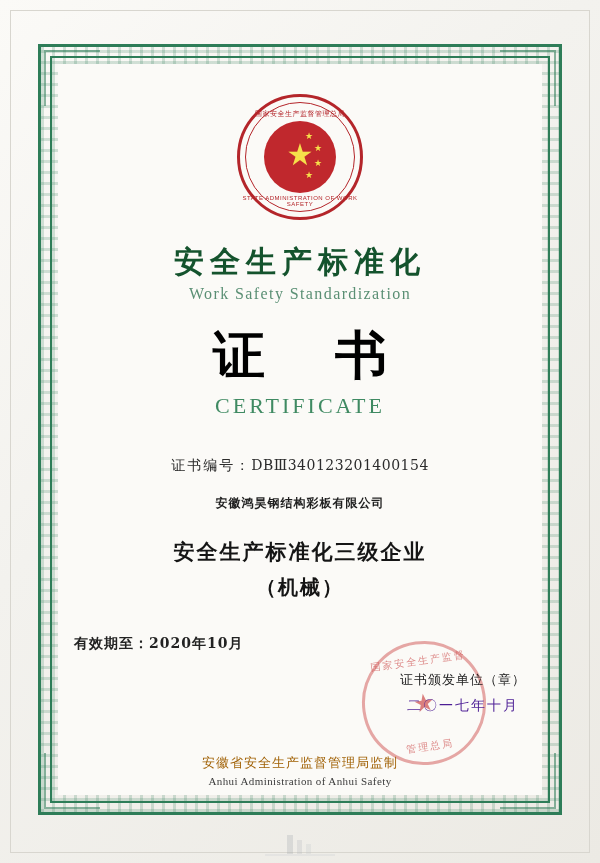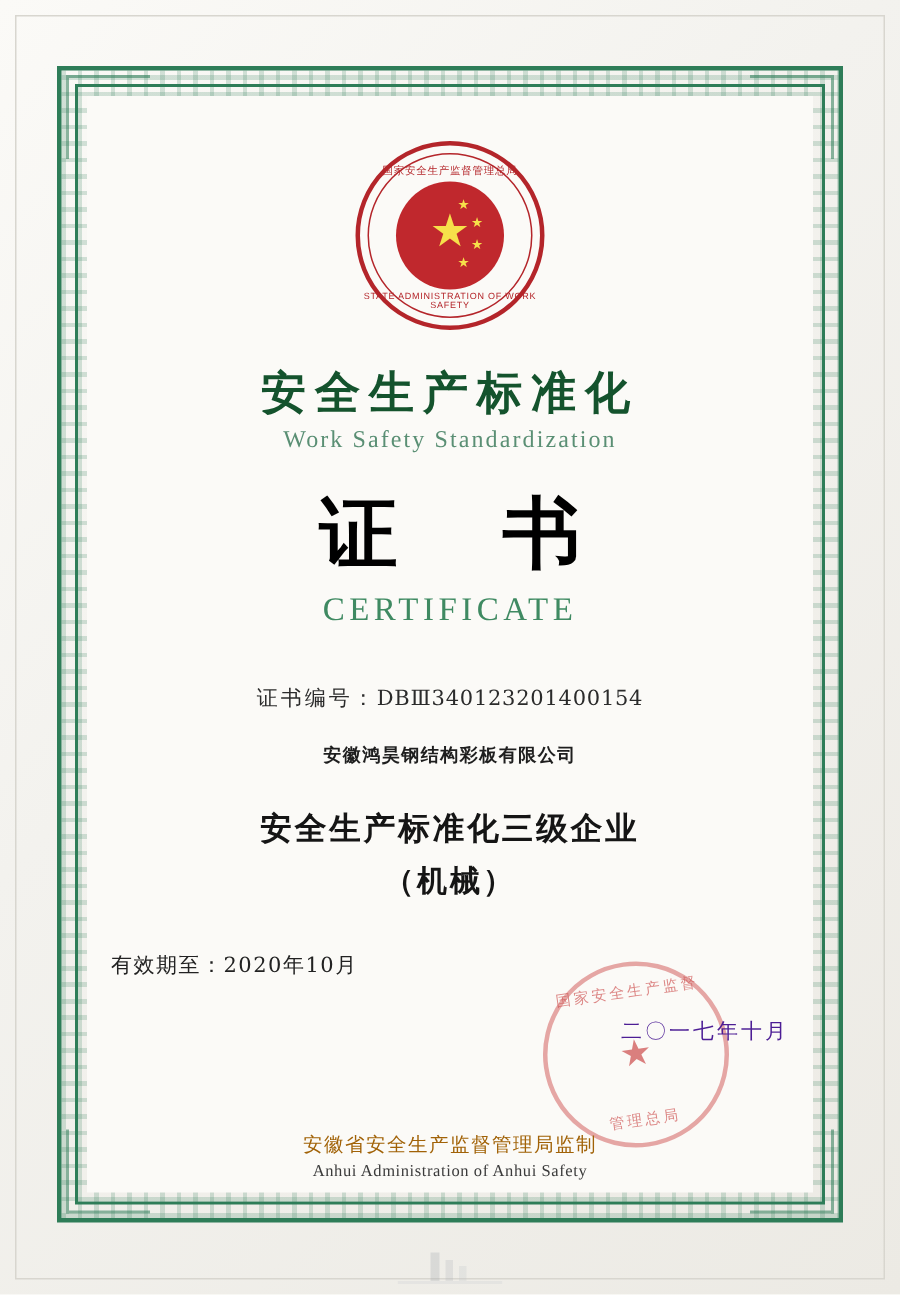--- a/index.html
+++ b/index.html
@@ -237,20 +237,21 @@
     height: 96px;
   }
   .validity {
     position: absolute;
     left: 4px;
     top: 0;
     font-size: 14px;
     color: #222;
     letter-spacing: 1px;
     font-family: "DejaVu Serif", "Liberation Serif", serif;
+    font-weight: bold;
   }
   .issuer-block {
     position: absolute;
     right: 4px;
     top: 36px;
     text-align: center;
     font-family: "DejaVu Serif", "Liberation Serif", serif;
   }
   .issuer-line {
     font-size: 13px;
@@ -385,20 +386,21 @@
         <span>有效期至：</span><span>2020年10月</span>
       </div>
 
       <div class="seal">
         <div class="seal-text top">国家安全生产监督</div>
         <div class="seal-inner">★</div>
         <div class="seal-text bottom">管理总局</div>
       </div>
 
       <div class="issuer-block">
+        <div class="issuer-line">证书颁发单位（章）</div>
         <div class="issue-date">二〇一七年十月</div>
       </div>
     </div>
 
     <div class="footer">
       <div class="footer-cn">安徽省安全生产监督管理局监制</div>
       <div class="footer-en">Anhui Administration of Anhui Safety</div>
     </div>
 
   </div>

